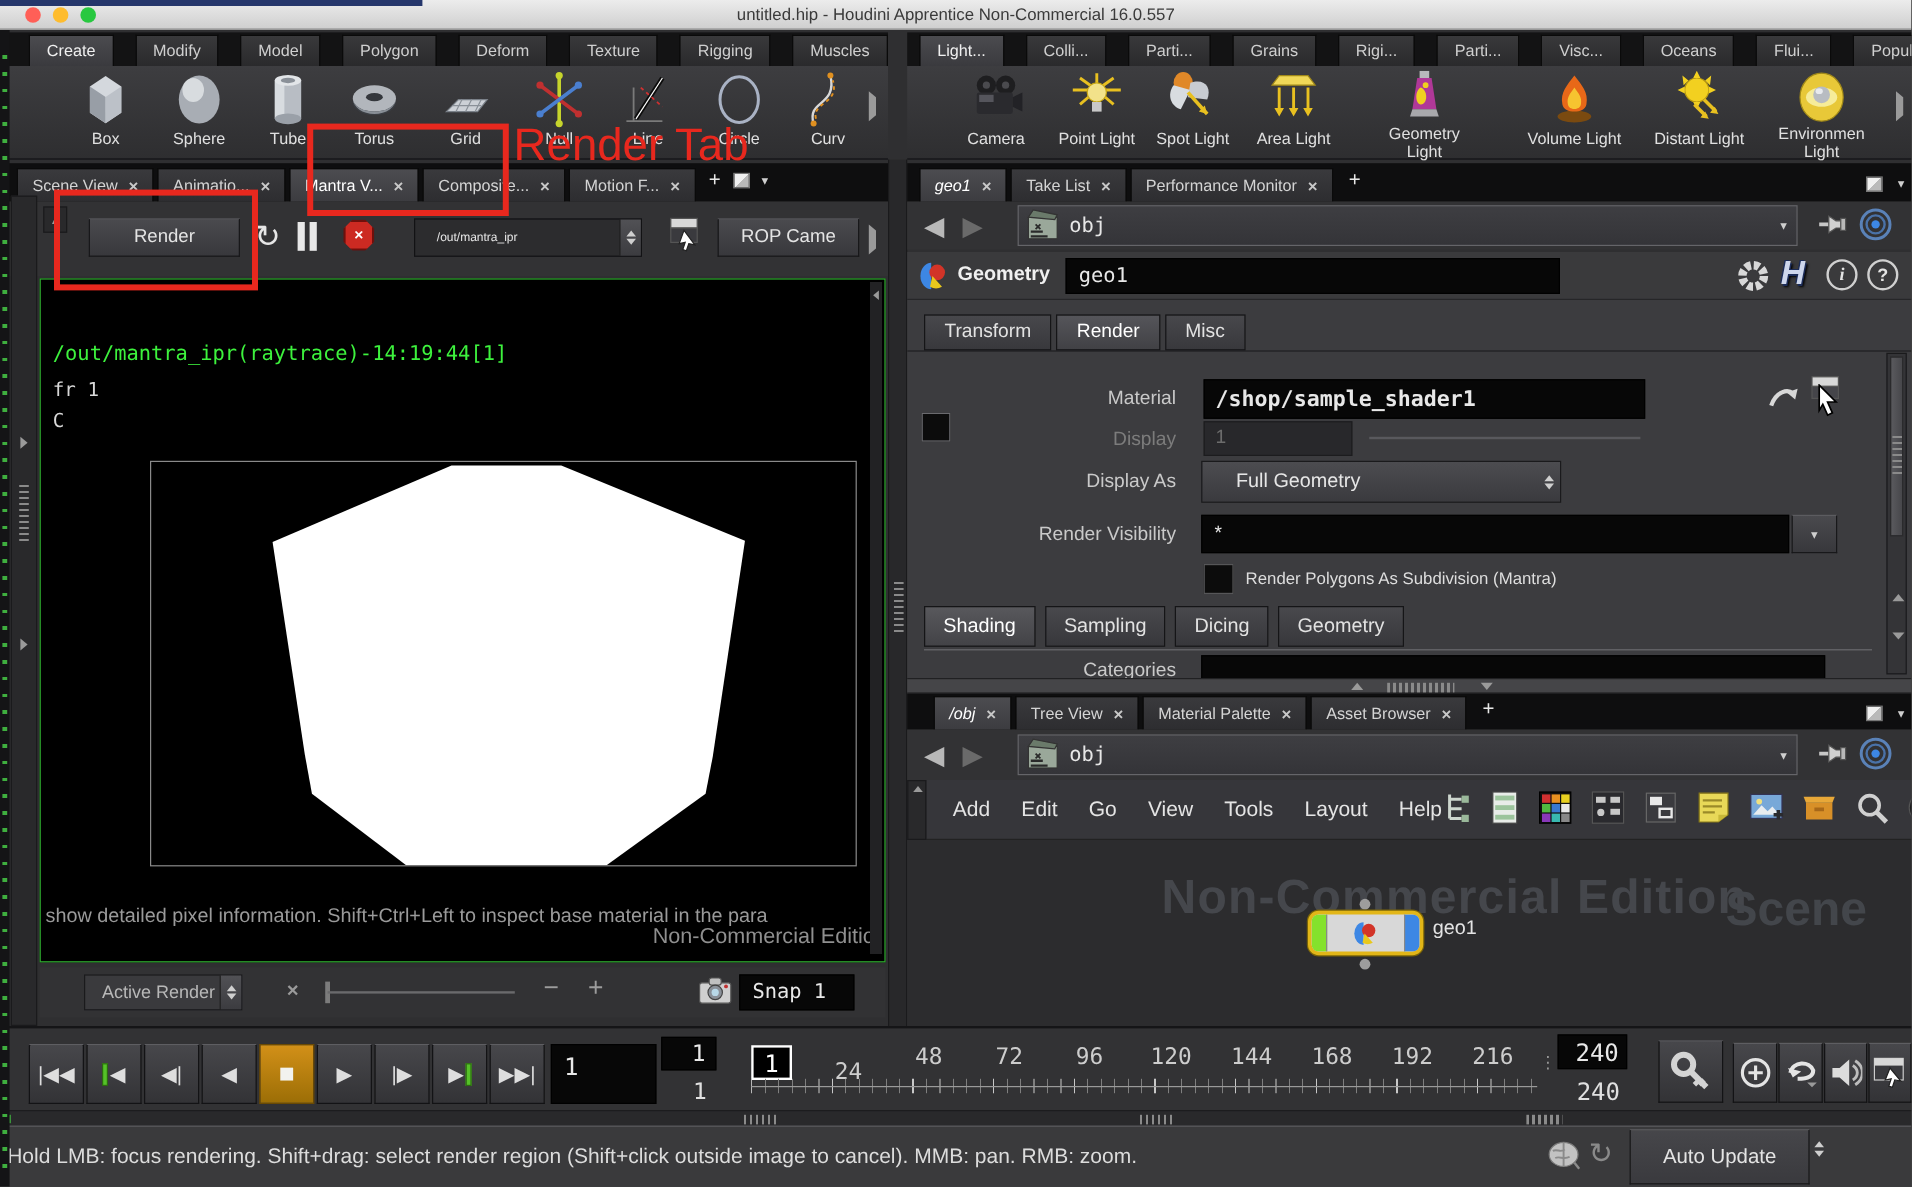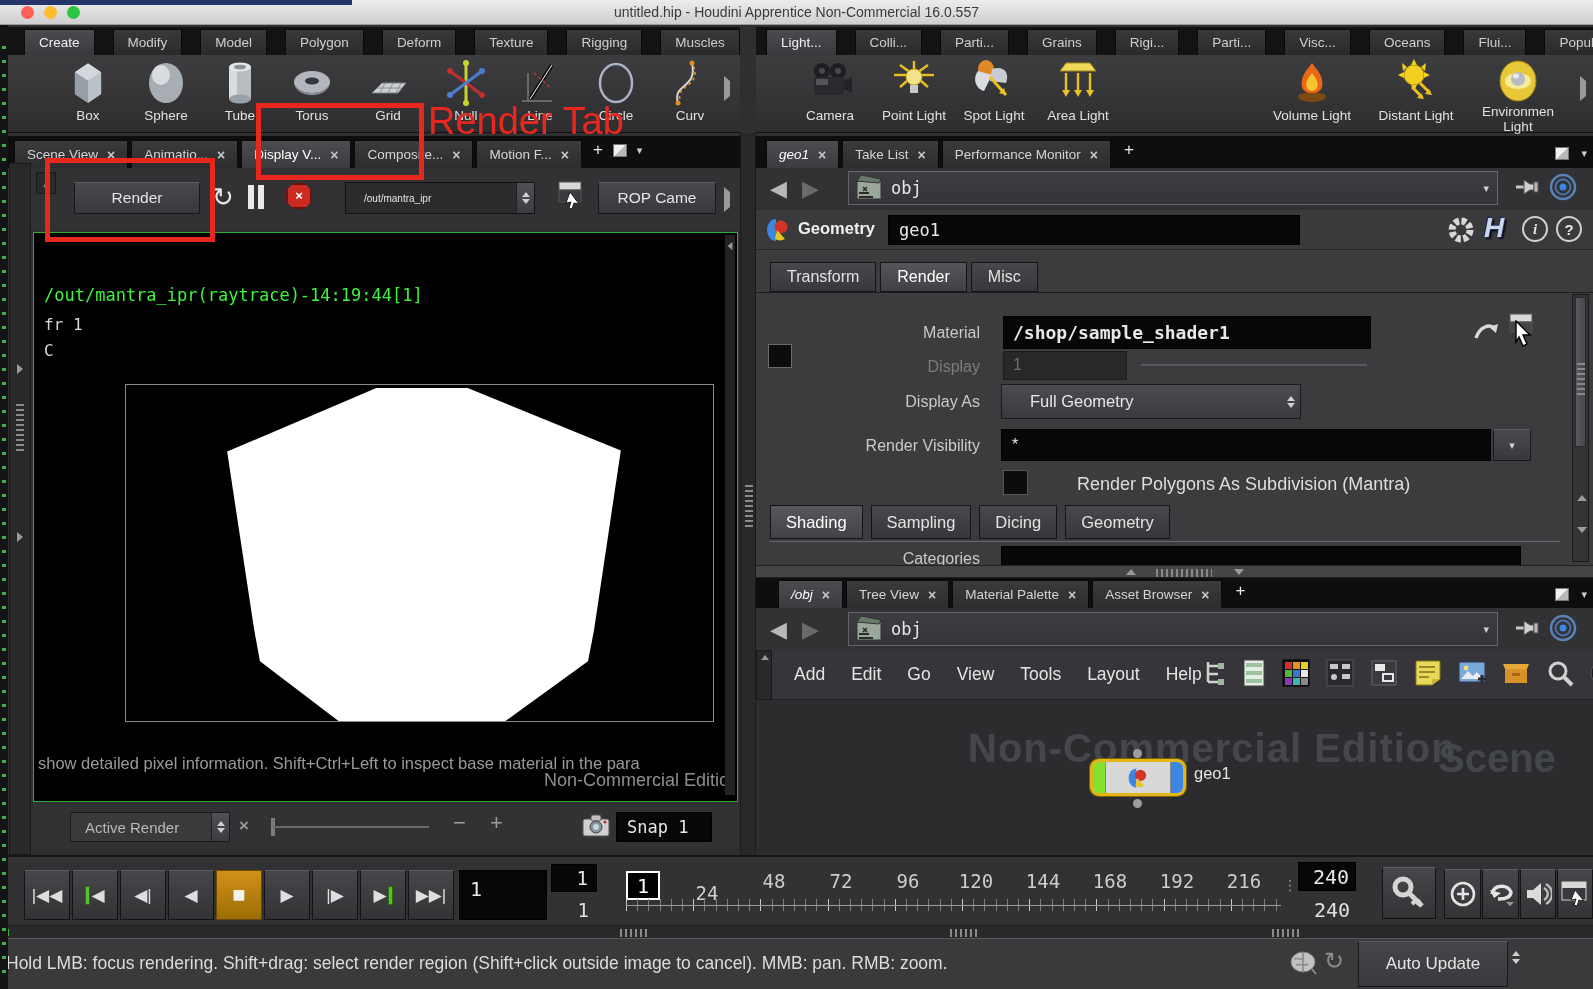--- a/index.html
+++ b/index.html
@@ -309,20 +309,31 @@
             <path d="M12 4h24l6 8H6z" fill="#f0d858" stroke="#a08818"></path>
             <g stroke="#e8c020" stroke-width="2.4">
               <line x1="12" y1="14" x2="12" y2="34"></line>
               <line x1="24" y1="14" x2="24" y2="34"></line>
               <line x1="36" y1="14" x2="36" y2="34"></line>
             </g>
             <path d="M12 38l-4-7h8zM24 38l-4-7h8zM36 38l-4-7h8z" fill="#e8c020"></path>
           </svg>
       </span><span class="tlabel">Area Light</span>
     </div>
+    <div class="tool" style="left:386px; width:90px;">
+      <span class="ticon" style="height:44px;">
+        <svg width="40" height="44" viewBox="0 0 40 44">
+            <rect x="16" y="0" width="8" height="6" fill="#b8b8bc"></rect>
+            <path d="M14 6h12l4 26H10z" fill="#b03898"></path>
+            <path d="M17 14c6 2 6 14 0 14-5 0-5-12 0-14z" fill="#f0d020"></path>
+            <circle cx="21" cy="12" r="2.4" fill="#f0d020"></circle>
+            <path d="M10 32h20l2 6H8z" fill="#a8a8ac"></path>
+          </svg>
+      </span><span class="tlabel" style="line-height:15px;">Geometry Light</span>
+    </div>
     <div class="tool" style="left:508px; width:96px;">
       <span class="ticon">
         <svg width="44" height="48" viewBox="0 0 44 48">
             <ellipse cx="22" cy="38" rx="14" ry="5" fill="#7a4a10"></ellipse>
             <path d="M22 4c6 8 12 14 10 24-1.6 8-18.4 8-20 0-2-10 4-16 10-24z" fill="#e86818"></path>
             <path d="M22 14c3.4 5 6.6 8 5.4 14-.8 5-10 5-10.8 0-1.2-6 2-9 5.4-14z" fill="#f6c430"></path>
           </svg>
       </span><span class="tlabel">Volume Light</span>
     </div>
     <div class="tool" style="left:612px; width:96px;">
@@ -356,21 +367,21 @@
   <div class="panetab-row" style="left:0; top:136px; width:740px;">
     <div class="panetab">
         <span class="lbl">Scene View</span>
         <span class="x">×</span>
       </div>
     <div class="panetab">
         <span class="lbl">Animatio...</span>
         <span class="x">×</span>
       </div>
     <div class="panetab active">
-        <span class="lbl">Display V...</span>
+        <span class="lbl">Mantra V...</span>
         <span class="x">×</span>
       </div>
     <div class="panetab">
         <span class="lbl">Composite...</span>
         <span class="x">×</span>
       </div>
     <div class="panetab">
         <span class="lbl">Motion F...</span>
         <span class="x">×</span>
       </div>
@@ -428,21 +439,21 @@
       </svg>
     </div>
     <div id="vp-hint">show detailed pixel information. Shift+Ctrl+Left to inspect base material in the para</div>
     <div id="vp-mark">Non-Commercial Editio</div>
     <div class="abs" style="right:2px; top:2px; width:10px; height:560px; background:#222224;">
       <span class="tri-l" style="position:absolute; left:2px; top:6px; transform:scale(0.8);"></span>
     </div>
   </div>
 
   <div class="abs" style="left:33px; top:806px; width:705px; height:42px; background:#323234;">
-    <div class="ddown abs" style="left:37px; top:6px; width:160px; height:30px; background:#3a3a3d;">
+    <div class="ddown abs" style="left:37px; top:6px; width:132px; height:30px; background:#3a3a3d;">
       <span style="margin-left:14px; color:#b8b8b8; font-size:15px;">Active Render</span>
       <span class="spinner">
           <i class="spin-up"></i>
           <i class="spin-dn"></i>
         </span>
     </div>
     <span class="abs" style="left:206px; top:10px; color:#9a9a9a; font-size:17px; font-weight:bold;">×</span>
     <div class="abs" style="left:238px; top:12px; width:4px; height:18px; background:#7c7c7c;"></div>
     <div class="abs" style="left:240px; top:20px; width:156px; height:2px; background:#6a6a6c;"></div>
     <span class="abs" style="left:420px; top:4px; color:#9c9c9c; font-size:22px;">−</span>
@@ -590,21 +601,21 @@
 
     <div class="label-r" style="left:0; top:187px; width:224px;"><span>Render Visibility</span></div>
     <div class="blackfield abs" style="left:245px; top:179px; width:490px; height:32px; padding-left:10px; font-size:16px;">
         <span>*</span>
       </div>
     <div class="btn3d abs" style="left:737px; top:179px; width:38px; height:32px;">
         <span class="dd">▾</span>
       </div>
 
     <div class="checkbox abs" style="left:247px; top:220px; width:25px; height:25px;"></div>
-    <div class="abs" style="left:282px; top:224px; font-size:18px; color:#dedede;margin-left:39px;"><span>Render Polygons As Subdivision (Mantra)</span></div>
+    <div class="abs" style="left:282px; top:224px; font-size:14px; color:#dedede;"><span>Render Polygons As Subdivision (Mantra)</span></div>
 
     <div style="position:absolute; left:14px; top:255px; display:flex;">
       <div class="stab active">
           <span>Shading</span>
         </div>
       <div class="stab">
           <span>Sampling</span>
         </div>
       <div class="stab">
           <span>Dicing</span>

